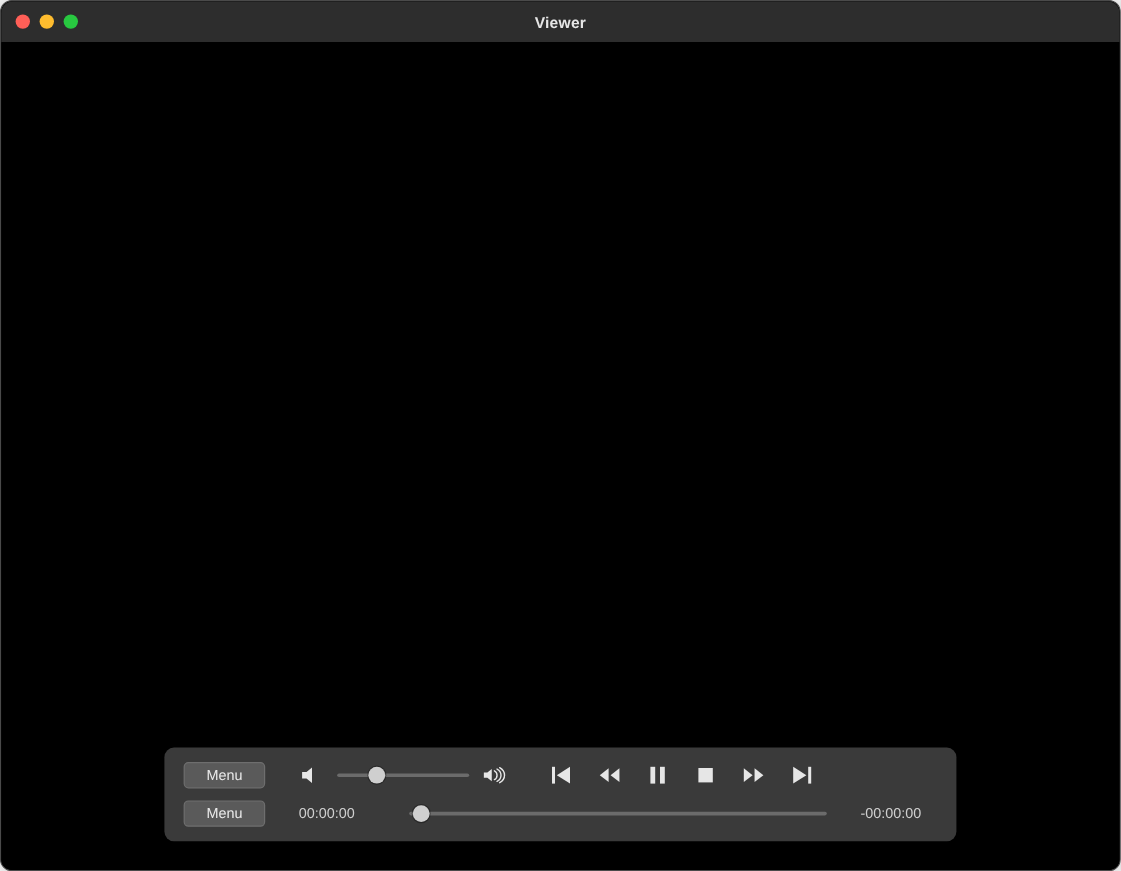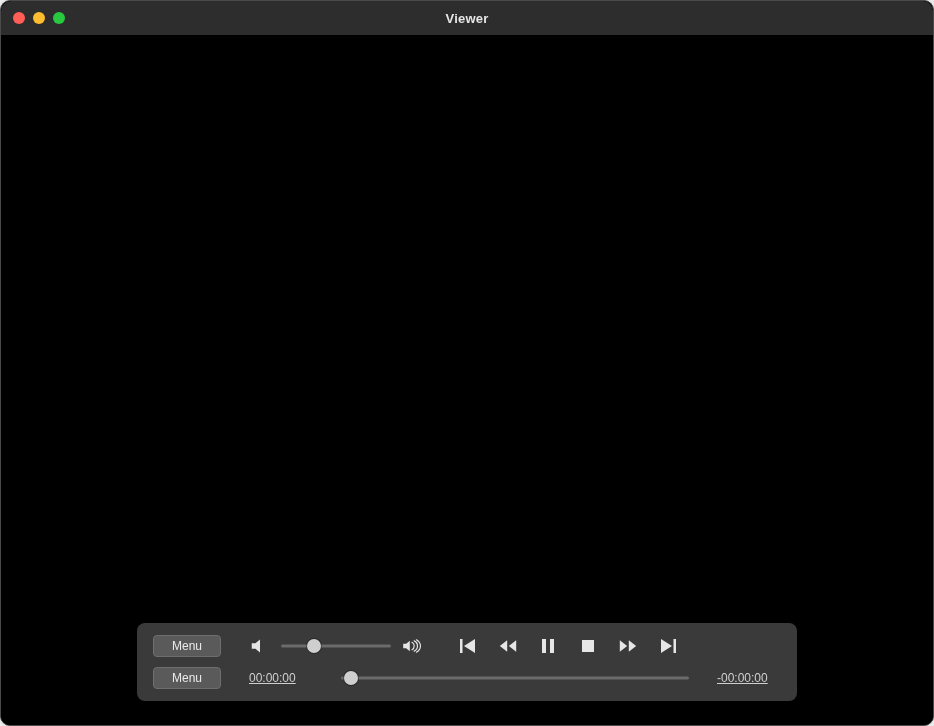--- a/index.html
+++ b/index.html
@@ -131,21 +131,20 @@
     box-shadow: 0 0 0 1px rgba(0,0,0,0.3);
   }
   .slider.volume { width: 110px; flex: none; }
   .slider.time   { flex: 1; }
 
   .time-text {
     color: #cfcfcf;
     font-size: 12px;
     font-variant-numeric: tabular-nums;
     min-width: 64px;
-    text-decoration: underline;
   }
   .time-text.right { text-align: left; }
 
   .vol-group {
     display: flex;
     align-items: center;
     gap: 10px;
   }
 
   .svg-fill { fill: #e6e6e6; }

